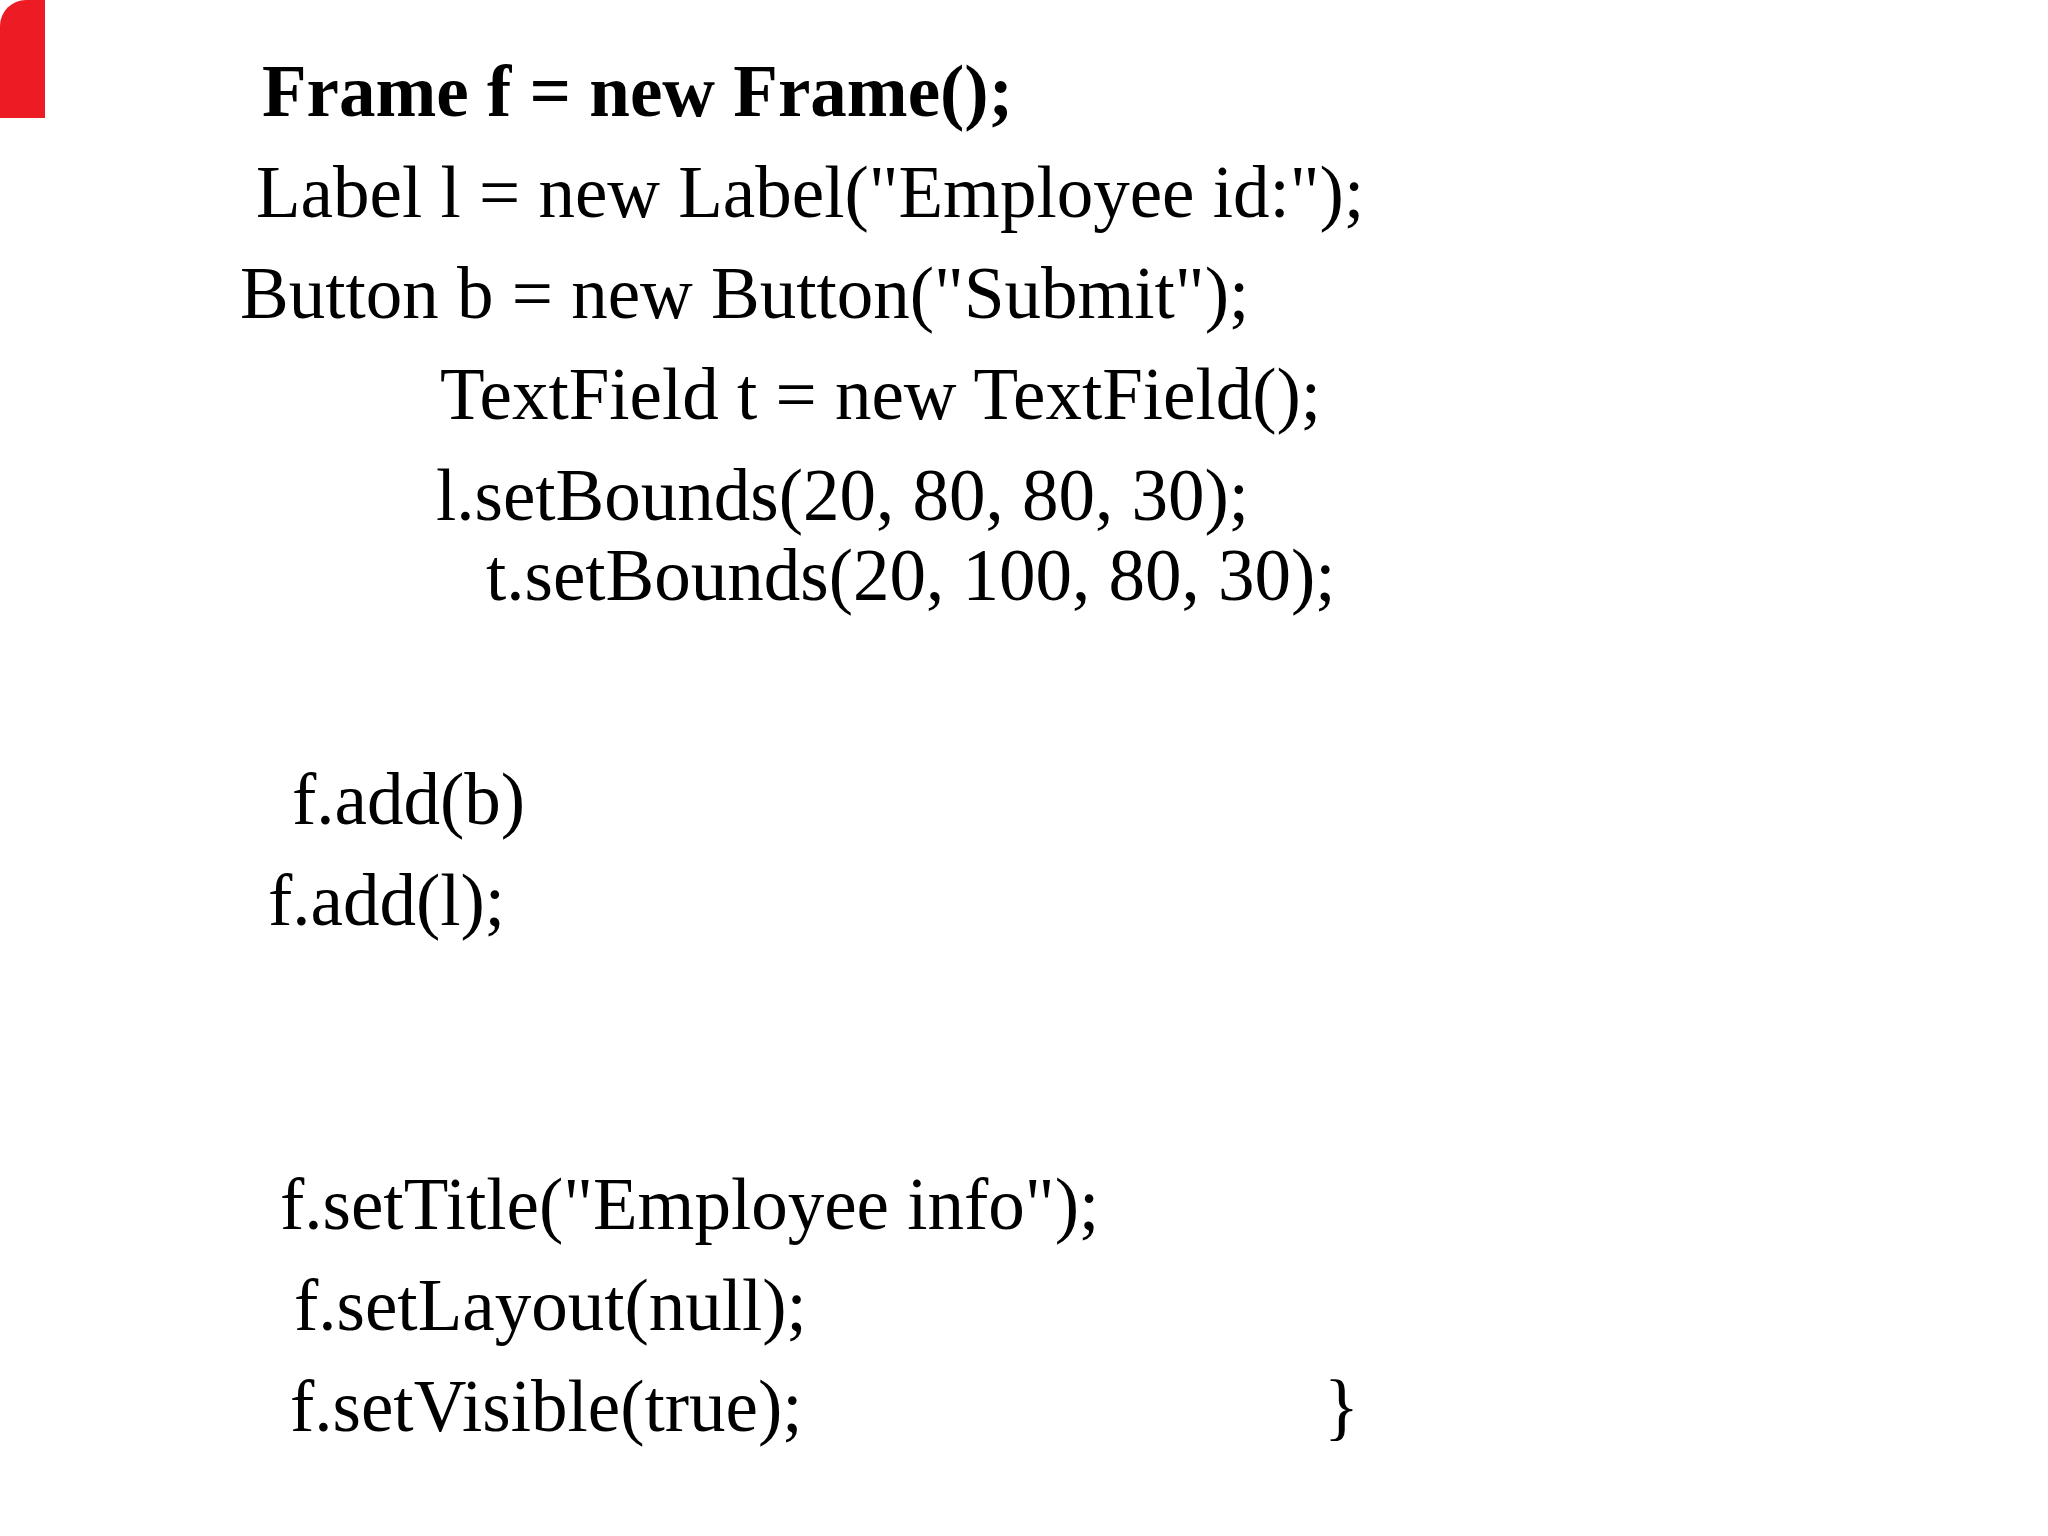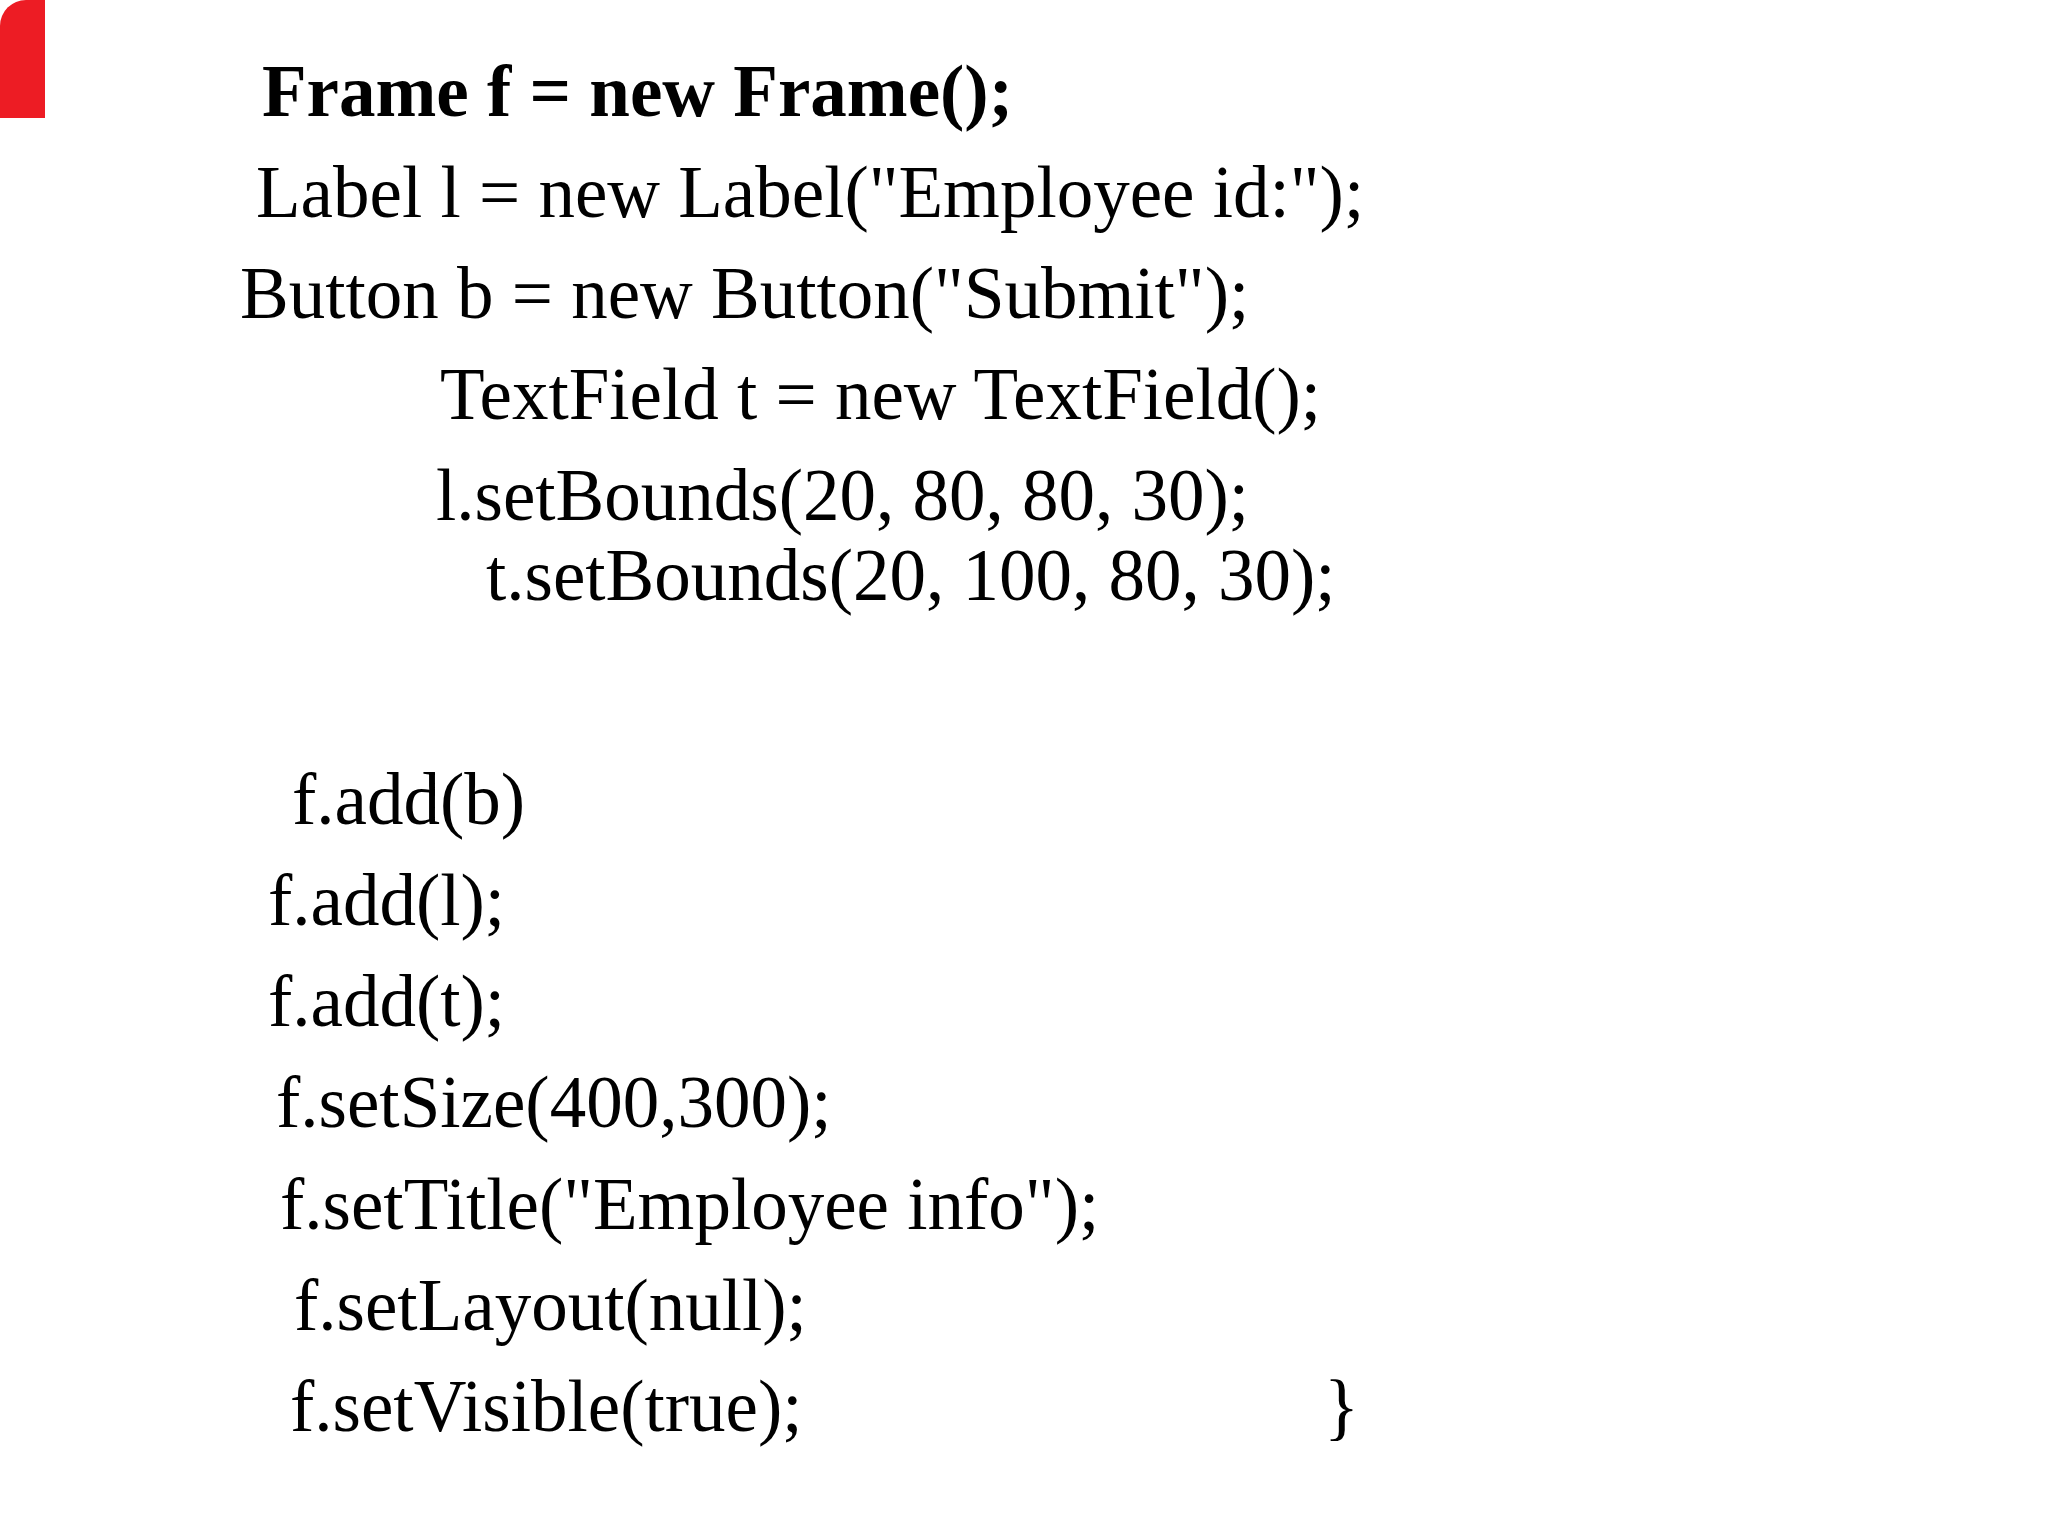--- a/index.html
+++ b/index.html
@@ -56,21 +56,19 @@
   <div class="red-marker" style="background-color: rgb(237, 28, 36);"></div>
 
   <div class="code-line l1 bold">Frame f = new Frame();</div>
   <div class="code-line l2">Label l = new Label("Employee id:");</div>
   <div class="code-line l3">Button b = new Button("Submit");</div>
   <div class="code-line l4">TextField t = new TextField();</div>
   <div class="code-line l5">l.setBounds(20, 80, 80, 30);</div>
   <div class="code-line l6">t.setBounds(20, 100, 80, 30);</div>
   <div class="code-line l8">f.add(b)</div>
   <div class="code-line l9">f.add(l);</div>
-  <div class="code-line l10">f.add(t);</div>
-  <div class="code-line l11">f.setSize(400,300);</div>
   <div class="code-line l12">f.setTitle("Employee info");</div>
   <div class="code-line l13">f.setLayout(null);</div>
   <div class="code-line l14">f.setVisible(true);</div>
 
   <div class="code-line closing-brace">}</div>
 
 </div>
 
 </body></html>

